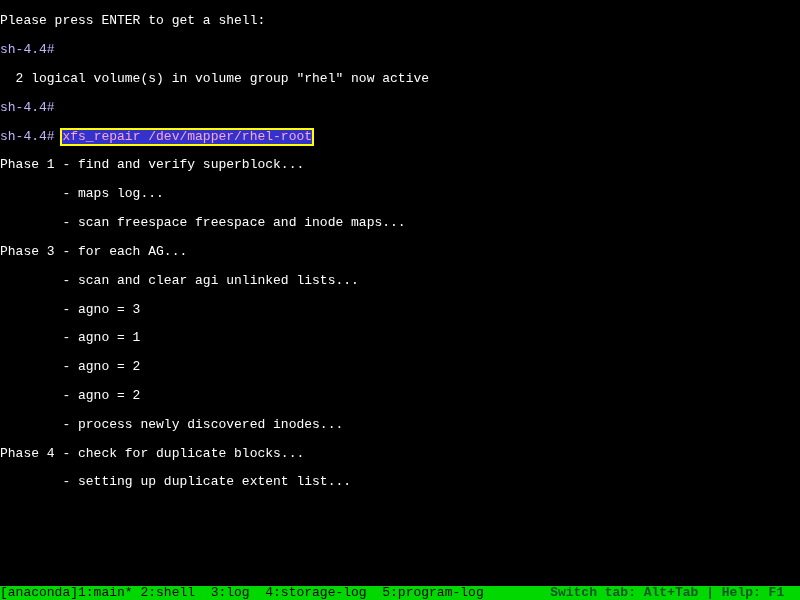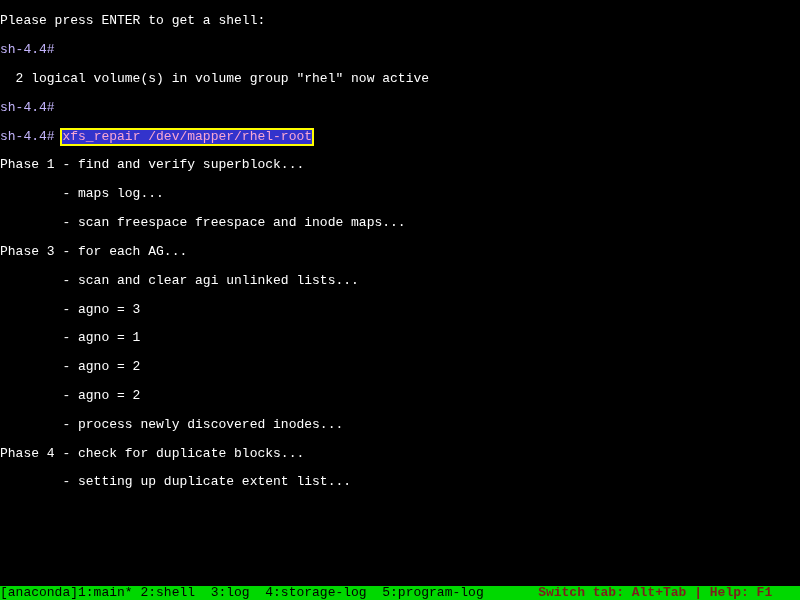--- a/index.html
+++ b/index.html
@@ -35,23 +35,23 @@
     background: #00d800;
     color: #000;
     font-family: "Courier New", monospace;
     font-size: 13px;
     line-height: 14px;
     white-space: pre;
     display: flex;
   }
   .statusbar .left { flex: 1; }
   .statusbar .right {
-    color: #7f1d1d;
+    color: #14532d;
     font-weight: bold;
-    padding-right: 20px;
+    padding-right: 8px;
   }
 </style>
 </head>
 <body>
 
 <div class="terminal">
 <span class="line">Please press ENTER to get a shell:</span>
 <span class="line"><span class="prompt">sh-4.4#</span></span>
 <span class="line">  2 logical volume(s) in volume group "rhel" now active</span>
 <span class="line"><span class="prompt">sh-4.4#</span></span>

